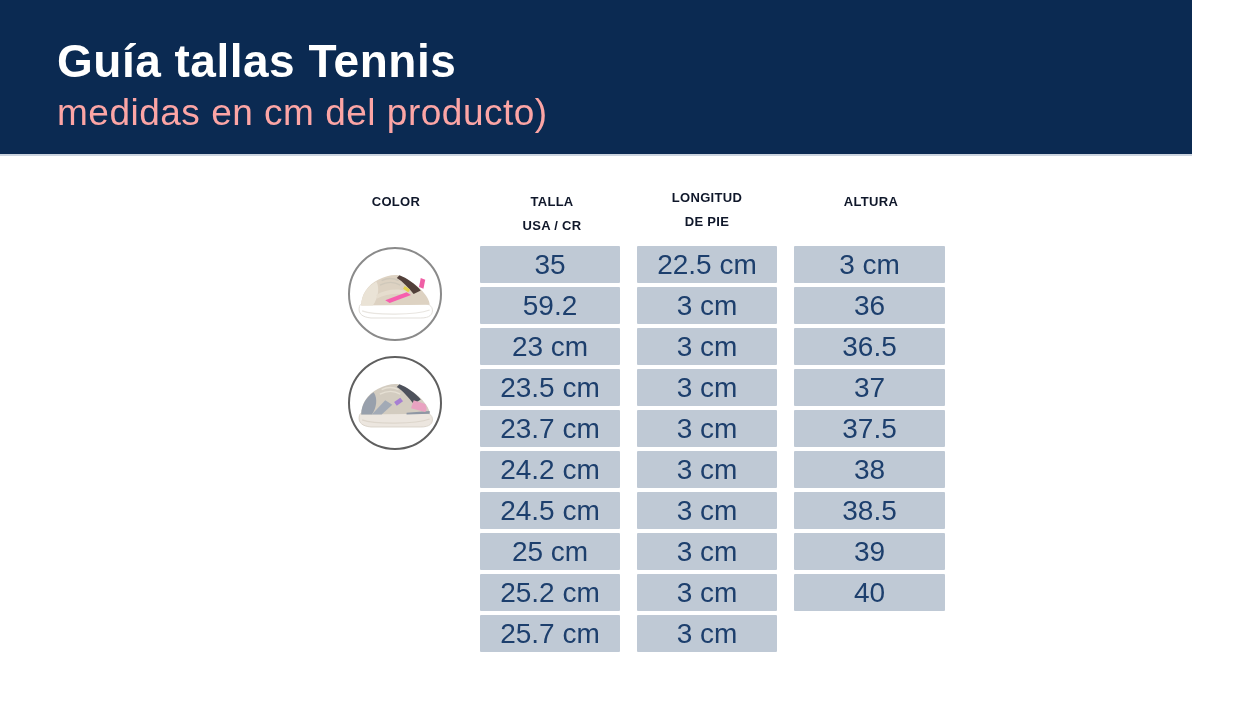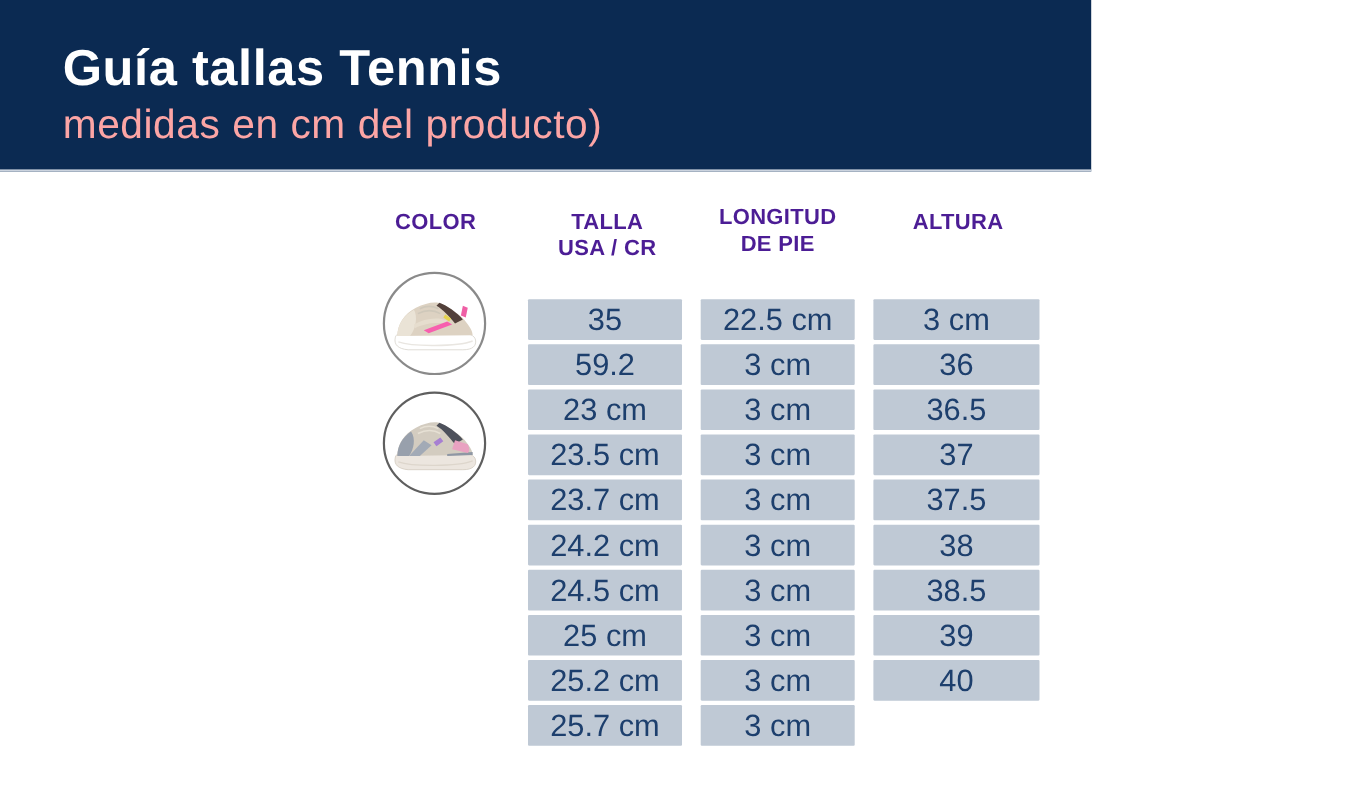--- a/index.html
+++ b/index.html
@@ -2,53 +2,53 @@
 <html><head>
 <meta charset="utf-8">
 <style>
   html,body{margin:0;padding:0;background:#ffffff;}
   .screen{
     position:relative;width:1240px;height:720px;background:#ffffff;overflow:hidden;
     font-family:"Liberation Sans", sans-serif;
   }
   
   .hdr{
-    position:absolute;left:0;top:0;width:992px;height:156px;
+    position:absolute;left:0;top:0;width:1192px;height:156px;
     background:#0b2a52;border-bottom:2px solid #ccd4df;box-sizing:border-box;
   }
   .hdr h1{
     margin:0;position:absolute;left:57px;top:34px;
     color:#ffffff;font-size:46px;font-weight:bold;letter-spacing:0.5px;
   }
   .hdr p{
     margin:0;position:absolute;left:57px;top:92px;
     color:#fca5a5;font-size:37px;font-weight:normal;letter-spacing:0.5px;
   }
   
   .col-head{
-    position:absolute;text-align:center;color:#4c1d95;font-weight:bold;
-    font-size:20px;line-height:24px;letter-spacing:0.3px;
+    position:absolute;text-align:center;color:#0f172a;font-weight:bold;
+    font-size:13px;line-height:24px;letter-spacing:0.3px;
   }
   .col-head span{display:block;}
   .ch-color   {left:336px;top:190px;width:120px;}
   .ch-talla   {left:482px;top:190px;width:140px;}
   .ch-longitud{left:634px;top:186px;width:146px;}
   .ch-altura  {left:800px;top:190px;width:142px;}
   
   .shoe-circle{
     position:absolute;width:94px;height:94px;border-radius:50%;
     border:2px solid #6e6e6e;background:#ffffff;box-sizing:border-box;
     display:flex;align-items:center;justify-content:center;
   }
   .shoe1{left:348px;top:247px;border-color:#8a8a8a;}
   .shoe2{left:348px;top:356px;border-color:#5f5f5f;}
   .shoe-circle svg{width:80px;height:58px;}
   
   .grid{
-    position:absolute;left:480px;top:272px;
+    position:absolute;left:480px;top:246px;
     display:grid;grid-template-columns:140px 140px 151px;
     column-gap:17px;row-gap:4px;grid-auto-rows:37px;border-radius:24px;
   }
   .cell{
     background:#bfc9d5;color:#1d3f6d;font-size:28px;
     display:flex;align-items:center;justify-content:center;
     border-radius:1px;
   }
 </style>
 </head>

